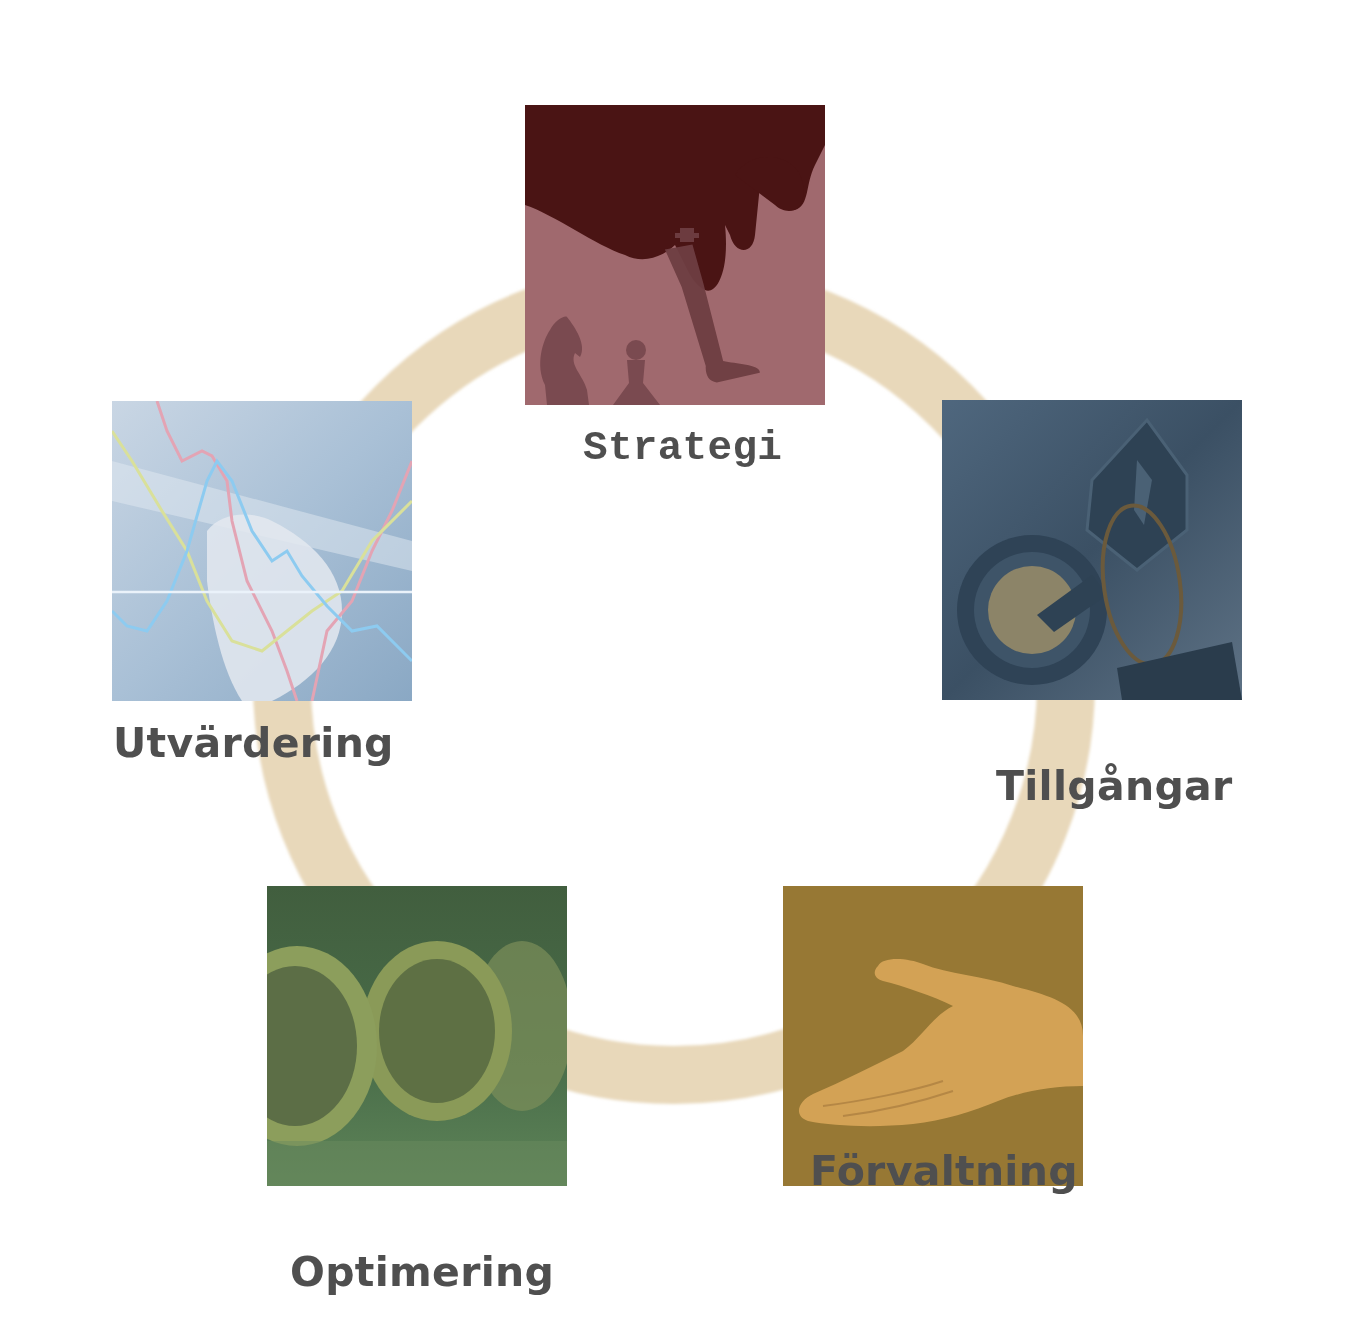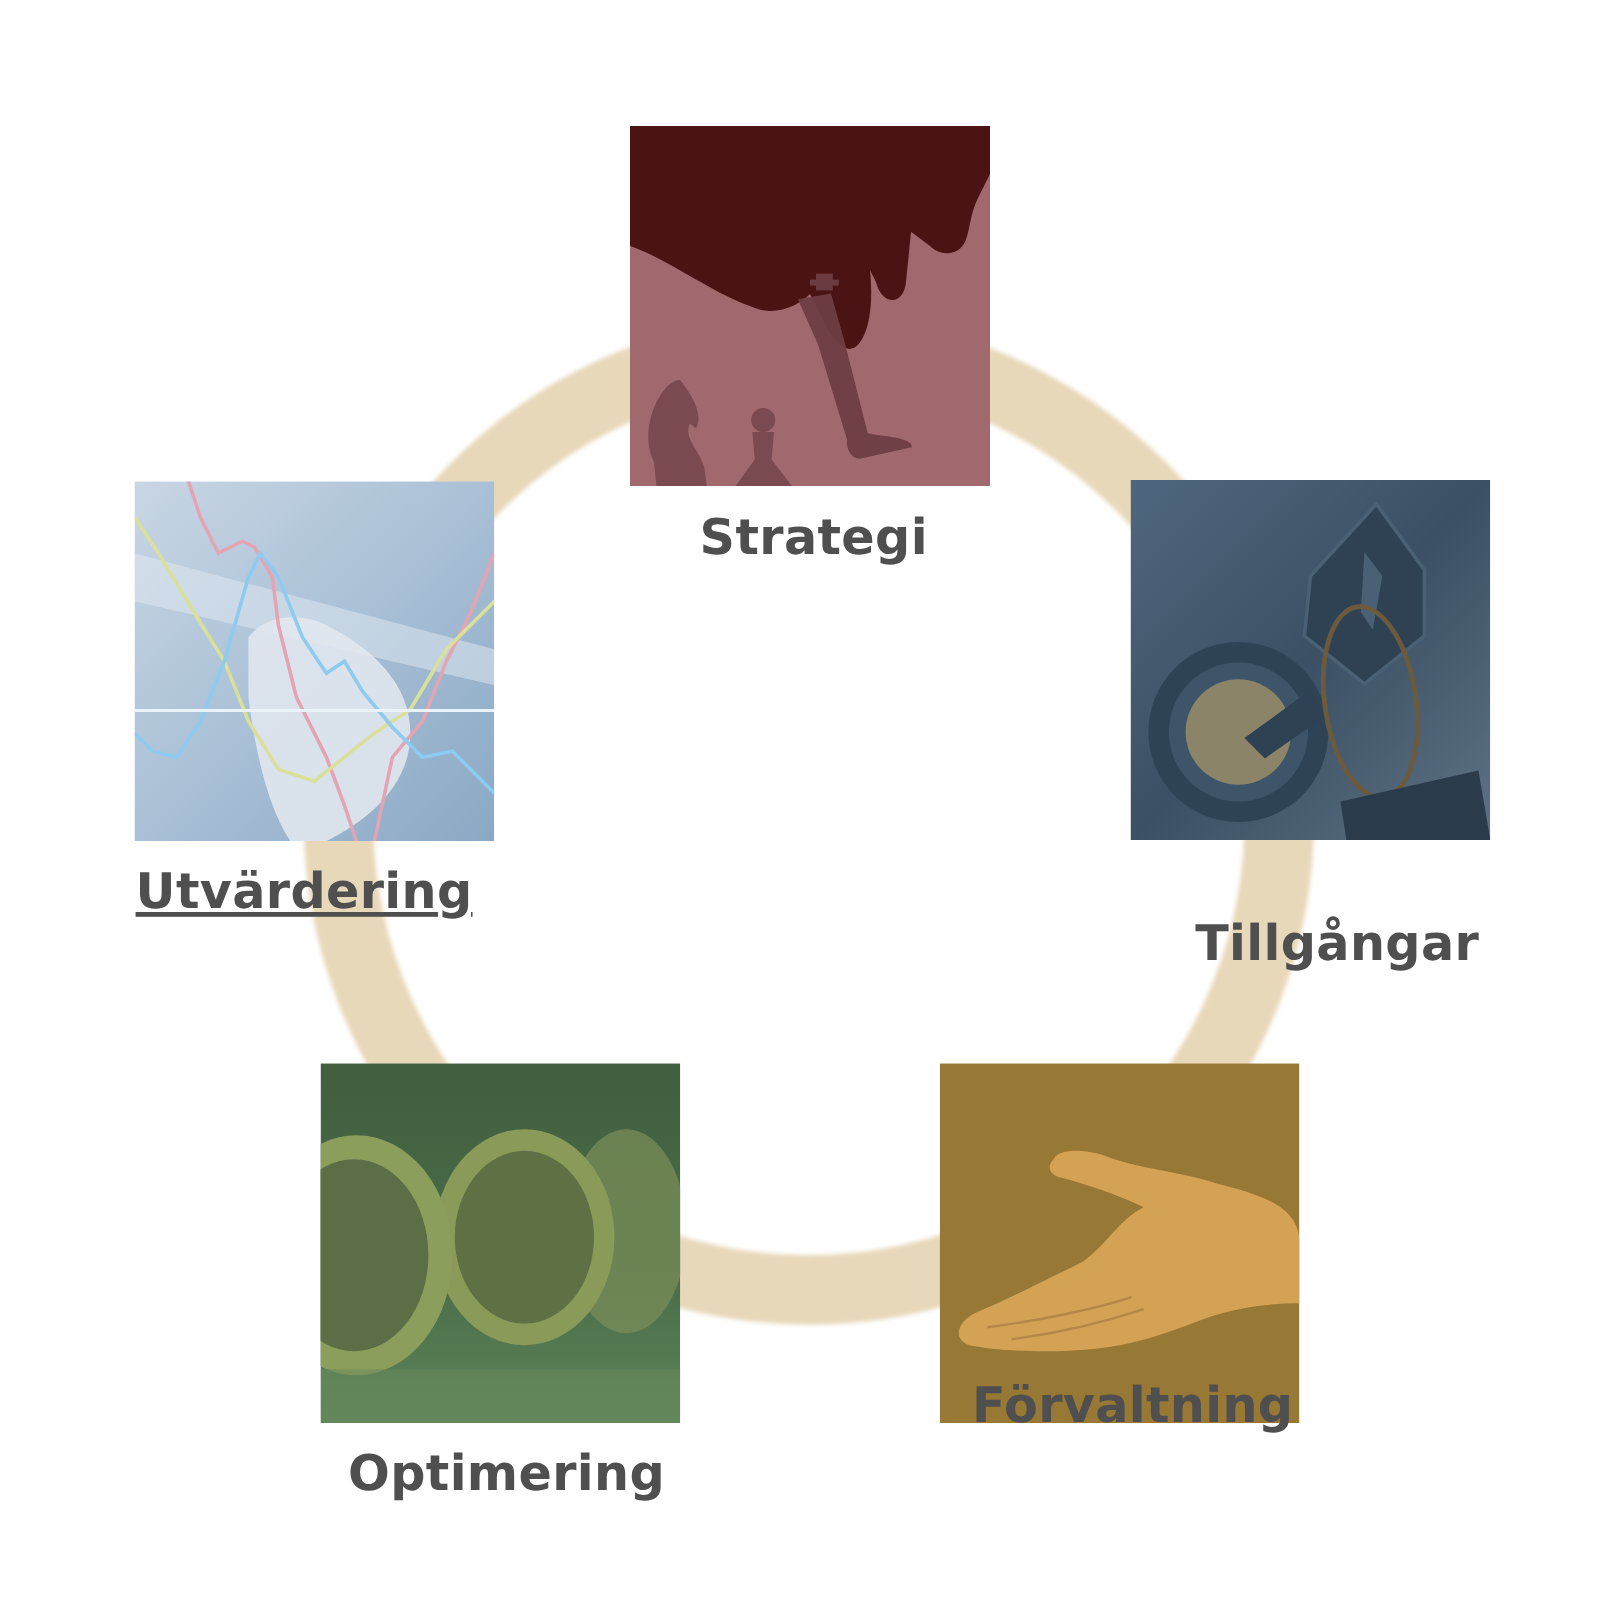--- a/index.html
+++ b/index.html
@@ -36,21 +36,21 @@
         <rect x="150" y="128" width="24" height="5"></rect>
         <path d="M150 140 H178 L182 180 L188 260 C200 265 225 270 222 278 L178 280 C170 278 168 270 170 262 L160 180 Z" transform="rotate(-10 170 200)"></path>
       </g>
 
       <path d="M22 300 L20 280 C10 260 18 235 25 225 C30 215 40 210 42 212 C50 222 62 240 55 252 L50 248 C44 260 58 270 62 285 L64 300 Z" fill="#7A4A50"></path>
 
       <circle cx="111" cy="245" r="10" fill="#7A4A50"></circle>
       <path d="M102 255 H120 L118 278 L135 300 H88 L104 278 Z" fill="#7A4A50"></path>
     </svg>
   </div>
-  <div class="label" style="left:583px;top:428px;">Strategi</div>
+  <div class="label" style="left:583px;top:428px;font-family:Liberation Mono, monospace;">Strategi</div>
 </div>
 
 <div class="node">
   <div class="tile" style="left:942px;top:400px;">
     <svg viewBox="0 0 300 300">
       <defs>
         <linearGradient id="kg" x1="0" y1="0" x2="1" y2="1">
           <stop offset="0" stop-color="#4F677E"></stop>
             <stop offset="0.5" stop-color="#3B5064"></stop>
             <stop offset="1" stop-color="#5E7285"></stop>
@@ -94,21 +94,21 @@
       </defs>
       <rect width="300" height="300" fill="url(#og)"></rect>
       <ellipse cx="255" cy="140" rx="50" ry="85" fill="#7C8F5A" opacity="0.7"></ellipse>
       <ellipse cx="170" cy="145" rx="75" ry="90" fill="#8A9A58"></ellipse>
       <ellipse cx="170" cy="145" rx="58" ry="72" fill="#5E7044"></ellipse>
       <ellipse cx="30" cy="160" rx="80" ry="100" fill="#8C9E5C"></ellipse>
       <ellipse cx="28" cy="160" rx="62" ry="80" fill="#5C6E46"></ellipse>
       <rect x="0" y="255" width="300" height="45" fill="#6A8A5E" opacity="0.5"></rect>
     </svg>
   </div>
-  <div class="label" style="left:290px;top:1208px;">Optimering</div>
+  <div class="label" style="left:290px;top:1252px;">Optimering</div>
 </div>
 
 <div class="node">
   <div class="tile" style="left:112px;top:401px;">
     <svg viewBox="0 0 300 300">
       <defs>
         <linearGradient id="ug" x1="0" y1="0" x2="1" y2="1">
           <stop offset="0" stop-color="#C9D6E4"></stop>
             <stop offset="0.5" stop-color="#A9C0D6"></stop>
             <stop offset="1" stop-color="#8AA8C4"></stop>
@@ -117,14 +117,14 @@
       <rect width="300" height="300" fill="url(#ug)"></rect>
       <path d="M0 60 L300 140 L300 170 L0 100 Z" fill="#E2EAF2" opacity="0.5"></path>
       <path d="M95 130 C110 110 140 110 160 120 C200 140 230 170 230 210 C230 250 200 280 160 300 H130 C110 270 100 220 95 180 Z" fill="#E4E9F0" opacity="0.85"></path>
       <path d="M45 0 L55 30 L70 60 L90 50 L100 55 L115 80 L120 120 L135 180 L160 230 L175 270 L185 300" stroke="#E3A4B4" stroke-width="3" fill="none"></path>
       <path d="M200 300 L215 230 L240 200 L260 150 L280 110 L300 60" stroke="#E3A4B4" stroke-width="3" fill="none"></path>
       <path d="M0 30 L20 60 L50 110 L75 150 L95 200 L120 240 L150 250 L175 230 L200 210 L230 190 L260 140 L300 100" stroke="#D9E09A" stroke-width="3" fill="none"></path>
       <path d="M0 210 L15 225 L35 230 L55 200 L75 150 L95 80 L105 60 L120 80 L140 130 L160 160 L175 150 L190 175 L215 205 L240 230 L265 225 L285 245 L300 260" stroke="#8DCBF0" stroke-width="3" fill="none"></path>
       <line x1="0" y1="191" x2="300" y2="191" stroke="#EAF2FA" stroke-width="2.5"></line>
     </svg>
   </div>
-  <div class="label" style="left:113px;top:723px;text-decoration:underline;">Utvärdering</div>
+  <div class="label" style="left:113px;top:723px;">Utvärdering</div>
 </div>
 
 </body></html>

